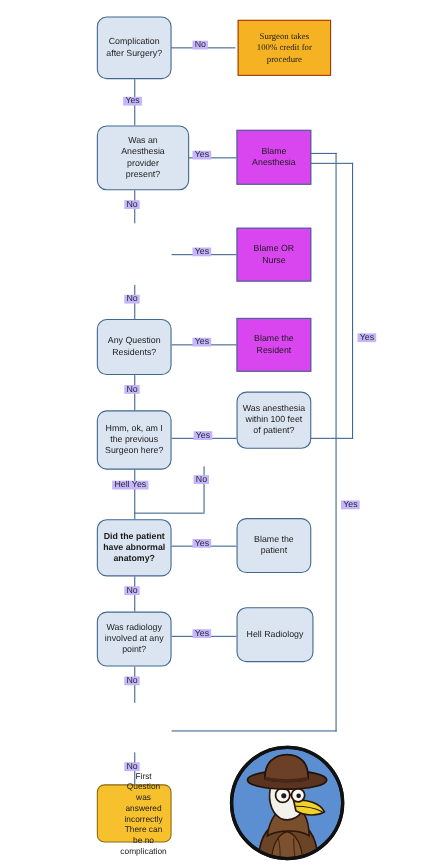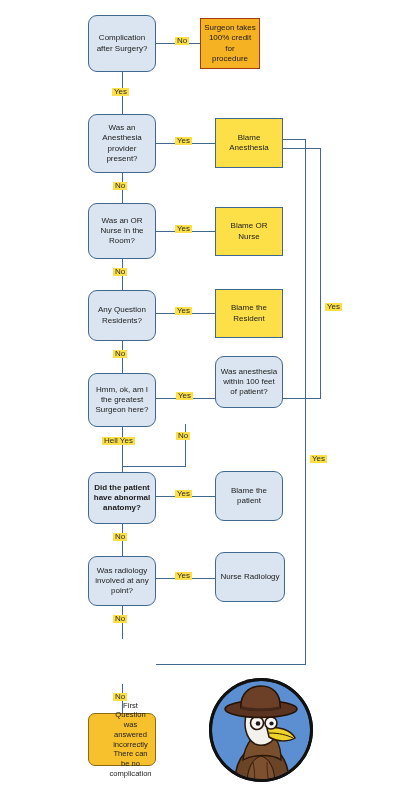--- a/index.html
+++ b/index.html
@@ -7,33 +7,33 @@
        font-family:"Liberation Sans","DejaVu Sans",sans-serif;}
   #chart{position:relative;width:400px;height:787px;background:#fff;}
 
   
   .node{position:absolute;box-sizing:border-box;display:flex;
         align-items:center;justify-content:center;text-align:center;
         font-size:8px;line-height:1.28;color:#1b1b1b;padding:2px 3px;}
   .node span{display:block;white-space:pre-line;}
 
   .q{background:#dbe5f1;border:1.1px solid #41688f;border-radius:9px;}
-  .blame{background:#fde047;border:1.1px solid #41688f;border-radius:0;}
+  .blame{background:#d946ef;border:1.1px solid #41688f;border-radius:0;}
   .blame-round{background:#dbe5f1;border:1.1px solid #41688f;border-radius:9px;}
   .orange{background:#f5b323;border:1.6px solid #a33a12;border-radius:0;
           color:#1b1b1b;}
   .yellow{background:#f7c12e;border:1.3px solid #8a6b10;border-radius:7px;
           color:#1b1b1b;padding-left:20px;}
 
   
   .ln{position:absolute;background:#42688f;}
   .lh{height:1.1px;}
   .lv{width:1.1px;}
 
-  .lbl{position:absolute;font-size:8px;color:#2b2b2b;background:#fde047;
+  .lbl{position:absolute;font-size:8px;color:#2b2b2b;background:#c4b5fd;
        padding:0 2px;white-space:nowrap;line-height:1;}
 
   
   #doctor{position:absolute;left:207px;top:676px;width:108px;height:108px;}
   #doctor svg{display:block;width:108px;height:108px;}
 </style>
 </head>
 <body>
 
 <div id="chart">
@@ -104,62 +104,57 @@
   <div class="lbl" style="left:113px;top:693px;">No</div>
 
   <div class="lbl" style="left:325px;top:303px;">Yes</div>
   <div class="lbl" style="left:310px;top:455px;">Yes</div>
 
   <div class="node q" style="left:88px;top:15px;width:68px;height:57px;">
     <span>Complication
 after Surgery?</span>
   </div>
 
-  <div class="node orange" style="left:200px;top:18px;width:60px;height:51px;">
+  <div class="node orange" style="left:216px;top:18px;width:85px;height:51px;font-family:Liberation Serif, serif;">
     <span>Surgeon takes
 100% credit for
 procedure</span>
   </div>
 
-  <div class="node q" style="left:88px;top:114px;width:68px;height:59px;">
+  <div class="node q" style="left:88px;top:114px;width:84px;height:59px;">
     <span>Was an
 Anesthesia
 provider
 present?</span>
   </div>
 
   <div class="node blame" style="left:215px;top:118px;width:68px;height:50px;">
     <span>Blame
 Anesthesia</span>
   </div>
 
-  <div class="node q" style="left:88px;top:203px;width:68px;height:56px;">
-    <span>Was an OR
-Nurse in the
-Room?</span>
-  </div>
 
   <div class="node blame" style="left:215px;top:207px;width:68px;height:49px;">
     <span>Blame OR
 Nurse</span>
   </div>
 
   <div class="node q" style="left:88px;top:290px;width:68px;height:51px;">
     <span>Any Question
 Residents?</span>
   </div>
 
   <div class="node blame" style="left:215px;top:289px;width:68px;height:49px;">
     <span>Blame the
 Resident</span>
   </div>
 
   <div class="node q" style="left:88px;top:373px;width:68px;height:54px;">
     <span>Hmm, ok, am I
-the greatest
+the previous
 Surgeon here?</span>
   </div>
 
   <div class="node q" style="left:215px;top:356px;width:68px;height:52px;">
     <span>Was anesthesia
 within 100 feet
 of patient?</span>
   </div>
 
   <div class="node q" style="left:88px;top:472px;width:68px;height:52px;font-weight:bold;">
@@ -173,21 +168,21 @@
 patient</span>
   </div>
 
   <div class="node q" style="left:88px;top:556px;width:68px;height:50px;">
     <span>Was radiology
 involved at any
 point?</span>
   </div>
 
   <div class="node blame-round" style="left:215px;top:552px;width:70px;height:50px;">
-    <span>Nurse Radiology</span>
+    <span>Hell Radiology</span>
   </div>
 
 
   <div class="node yellow" style="left:88px;top:713px;width:68px;height:53px;font-size:7.6px;">
     <span>First Question
 was answered
 incorrectly
 There can be no
 complication</span>
   </div>

